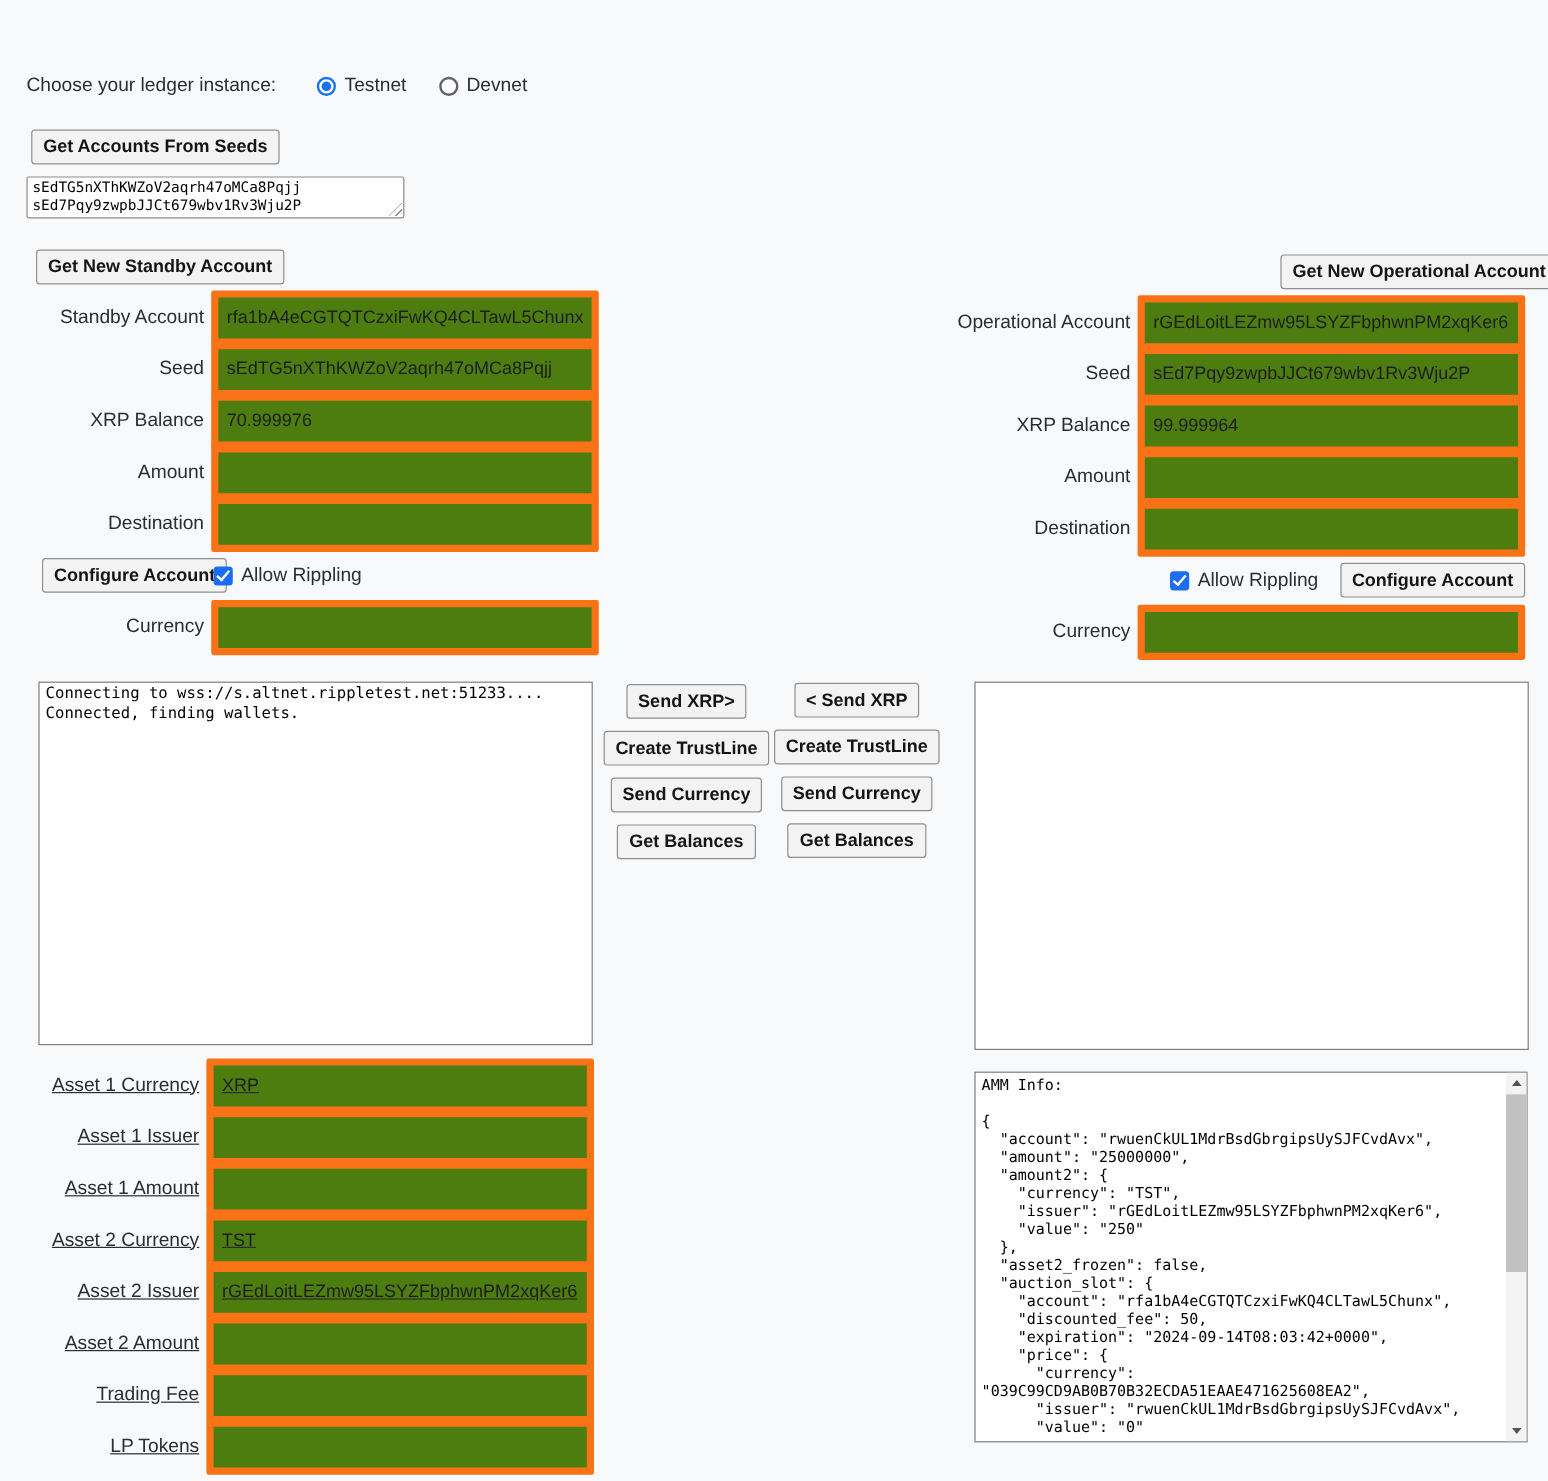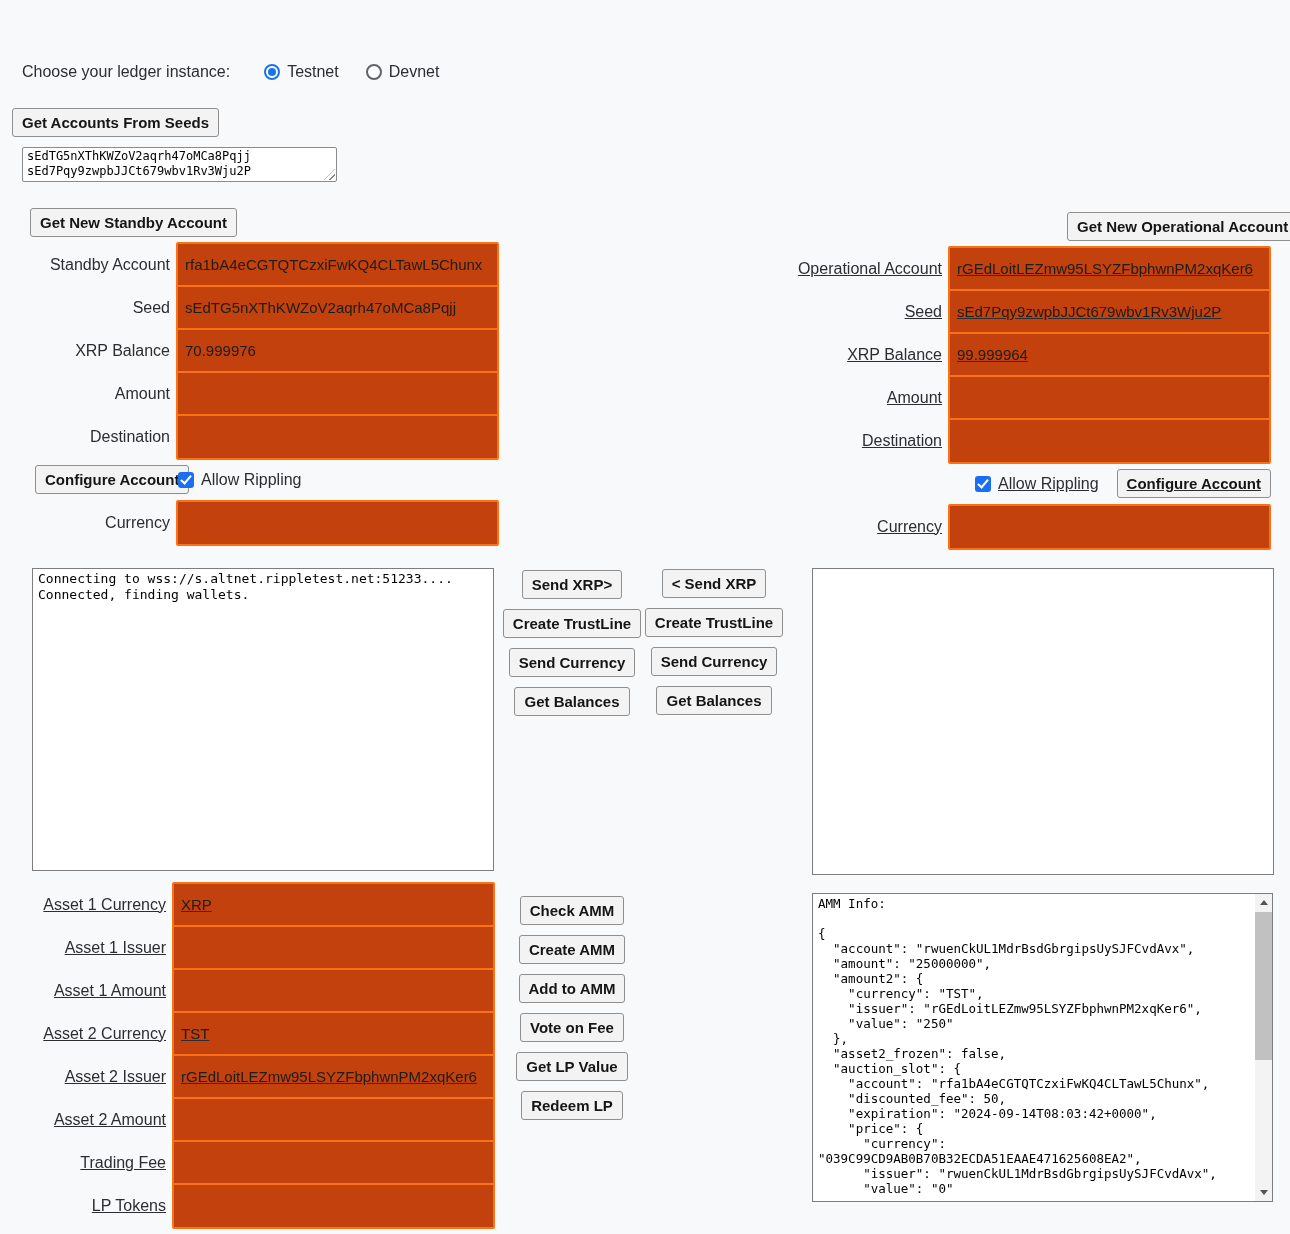--- a/index.html
+++ b/index.html
@@ -13,22 +13,22 @@
   .abs { position:absolute; }
   .title { font-size:29px; font-weight:700; color:#141619; letter-spacing:.2px; }
   .lbl { font-size:16px; color:#2b2e31; white-space:nowrap; }
   .btn {
     display:inline-block; background:#f3f3f3; border:1px solid #8f8f8f;
     border-radius:3px; color:#151515; font-family:"Liberation Sans",sans-serif;
     font-size:15px; font-weight:600; height:29px; line-height:27px;
     padding:0 9px; cursor:pointer; white-space:nowrap; text-align:center;
   }
   .txt {
-    height:46px; width:323px; border:2px solid #f97316; border-radius:2px;
-    background:#c2410c; font-family:"Liberation Sans",sans-serif; font-size:15px;
+    height:46px; width:323px; border:6px solid #f97316; border-radius:2px;
+    background:#4d7c0f; font-family:"Liberation Sans",sans-serif; font-size:15px;
     color:#1d1d1d; padding:0 7px; outline:none;
   }
   .frow { display:flex; align-items:center; justify-content:flex-end; height:29px; margin-bottom:14px; }
   .frow .lbl { margin-right:6px;margin-left:10px; }
   
   .radio { width:16px; height:16px; border-radius:50%; border:2px solid #5f6368; background:#fff; display:inline-block; position:relative; flex:none; }
   .radio.checked { border-color:#1a73e8; }
   .radio.checked::after { content:""; position:absolute; left:2px; top:2px; width:8px; height:8px; border-radius:50%; background:#1a73e8; }
   
   .cbx { width:16px; height:16px; border-radius:3px; background:#1b6ef3; display:inline-block; position:relative; flex:none; }
@@ -78,21 +78,21 @@
     <span class="rgrp" style="margin-left:34px;">
       <span class="radio checked"></span>
       <span class="lbl">Testnet</span>
     </span>
     <span class="rgrp" style="margin-left:27px;">
       <span class="radio"></span>
       <span class="lbl">Devnet</span>
     </span>
   </div>
 
-  <button class="abs btn" style="left:12px; top:108px;">Get Accounts From Seeds</button>
+  <button class="abs btn" style="left:26px; top:108px;">Get Accounts From Seeds</button>
 
   <div class="seedwrap">
     <textarea spellcheck="false" style="">sEdTG5nXThKWZoV2aqrh47oMCa8Pqjj
 sEd7Pqy9zwpbJJCt679wbv1Rv3Wju2P</textarea>
     <span class="grip"></span>
   </div>
 
   <button class="abs btn" style="left:30px; top:208px;">Get New Standby Account</button>
   <button class="abs btn" style="left:1067px; top:212px;">Get New Operational Account</button>
 
@@ -123,21 +123,21 @@
         <span class="cbx"></span>
         <span class="lbl">Allow Rippling</span>
       </span>
     </div>
     <div class="frow">
       <span class="lbl">Currency</span>
       <input class="txt" style="">
     </div>
   </div>
 
-  <div class="abs" style="left:625px; top:254px; width:646px;text-decoration:underline;">
+  <div class="abs" style="left:625px; top:254px; width:646px;">
     <div class="frow">
       <span class="lbl">Operational Account</span>
       <input class="txt" value="rGEdLoitLEZmw95LSYZFbphwnPM2xqKer6" style="">
     </div>
     <div class="frow">
       <span class="lbl">Seed</span>
       <input class="txt" value="sEd7Pqy9zwpbJJCt679wbv1Rv3Wju2P" style="">
     </div>
     <div class="frow">
       <span class="lbl">XRP Balance</span>
@@ -215,28 +215,20 @@
     <div class="frow">
       <span class="lbl">Trading Fee</span>
       <input class="txt" style="">
     </div>
     <div class="frow">
       <span class="lbl">LP Tokens</span>
       <input class="txt" style="">
     </div>
   </div>
 
-  <div class="btncol" style="left:509px; top:896px;">
-    <button class="btn">Check AMM</button>
-    <button class="btn">Create AMM</button>
-    <button class="btn">Add to AMM</button>
-    <button class="btn">Vote on Fee</button>
-    <button class="btn">Get LP Value</button>
-    <button class="btn">Redeem LP</button>
-  </div>
 
   <div class="bigbox" style="left:812px; top:893px; width:461px; height:309px;">
     <div class="mono ammtext">AMM Info: 
 
 {
   "account": "rwuenCkUL1MdrBsdGbrgipsUySJFCvdAvx",
   "amount": "25000000",
   "amount2": {
     "currency": "TST",
     "issuer": "rGEdLoitLEZmw95LSYZFbphwnPM2xqKer6",

